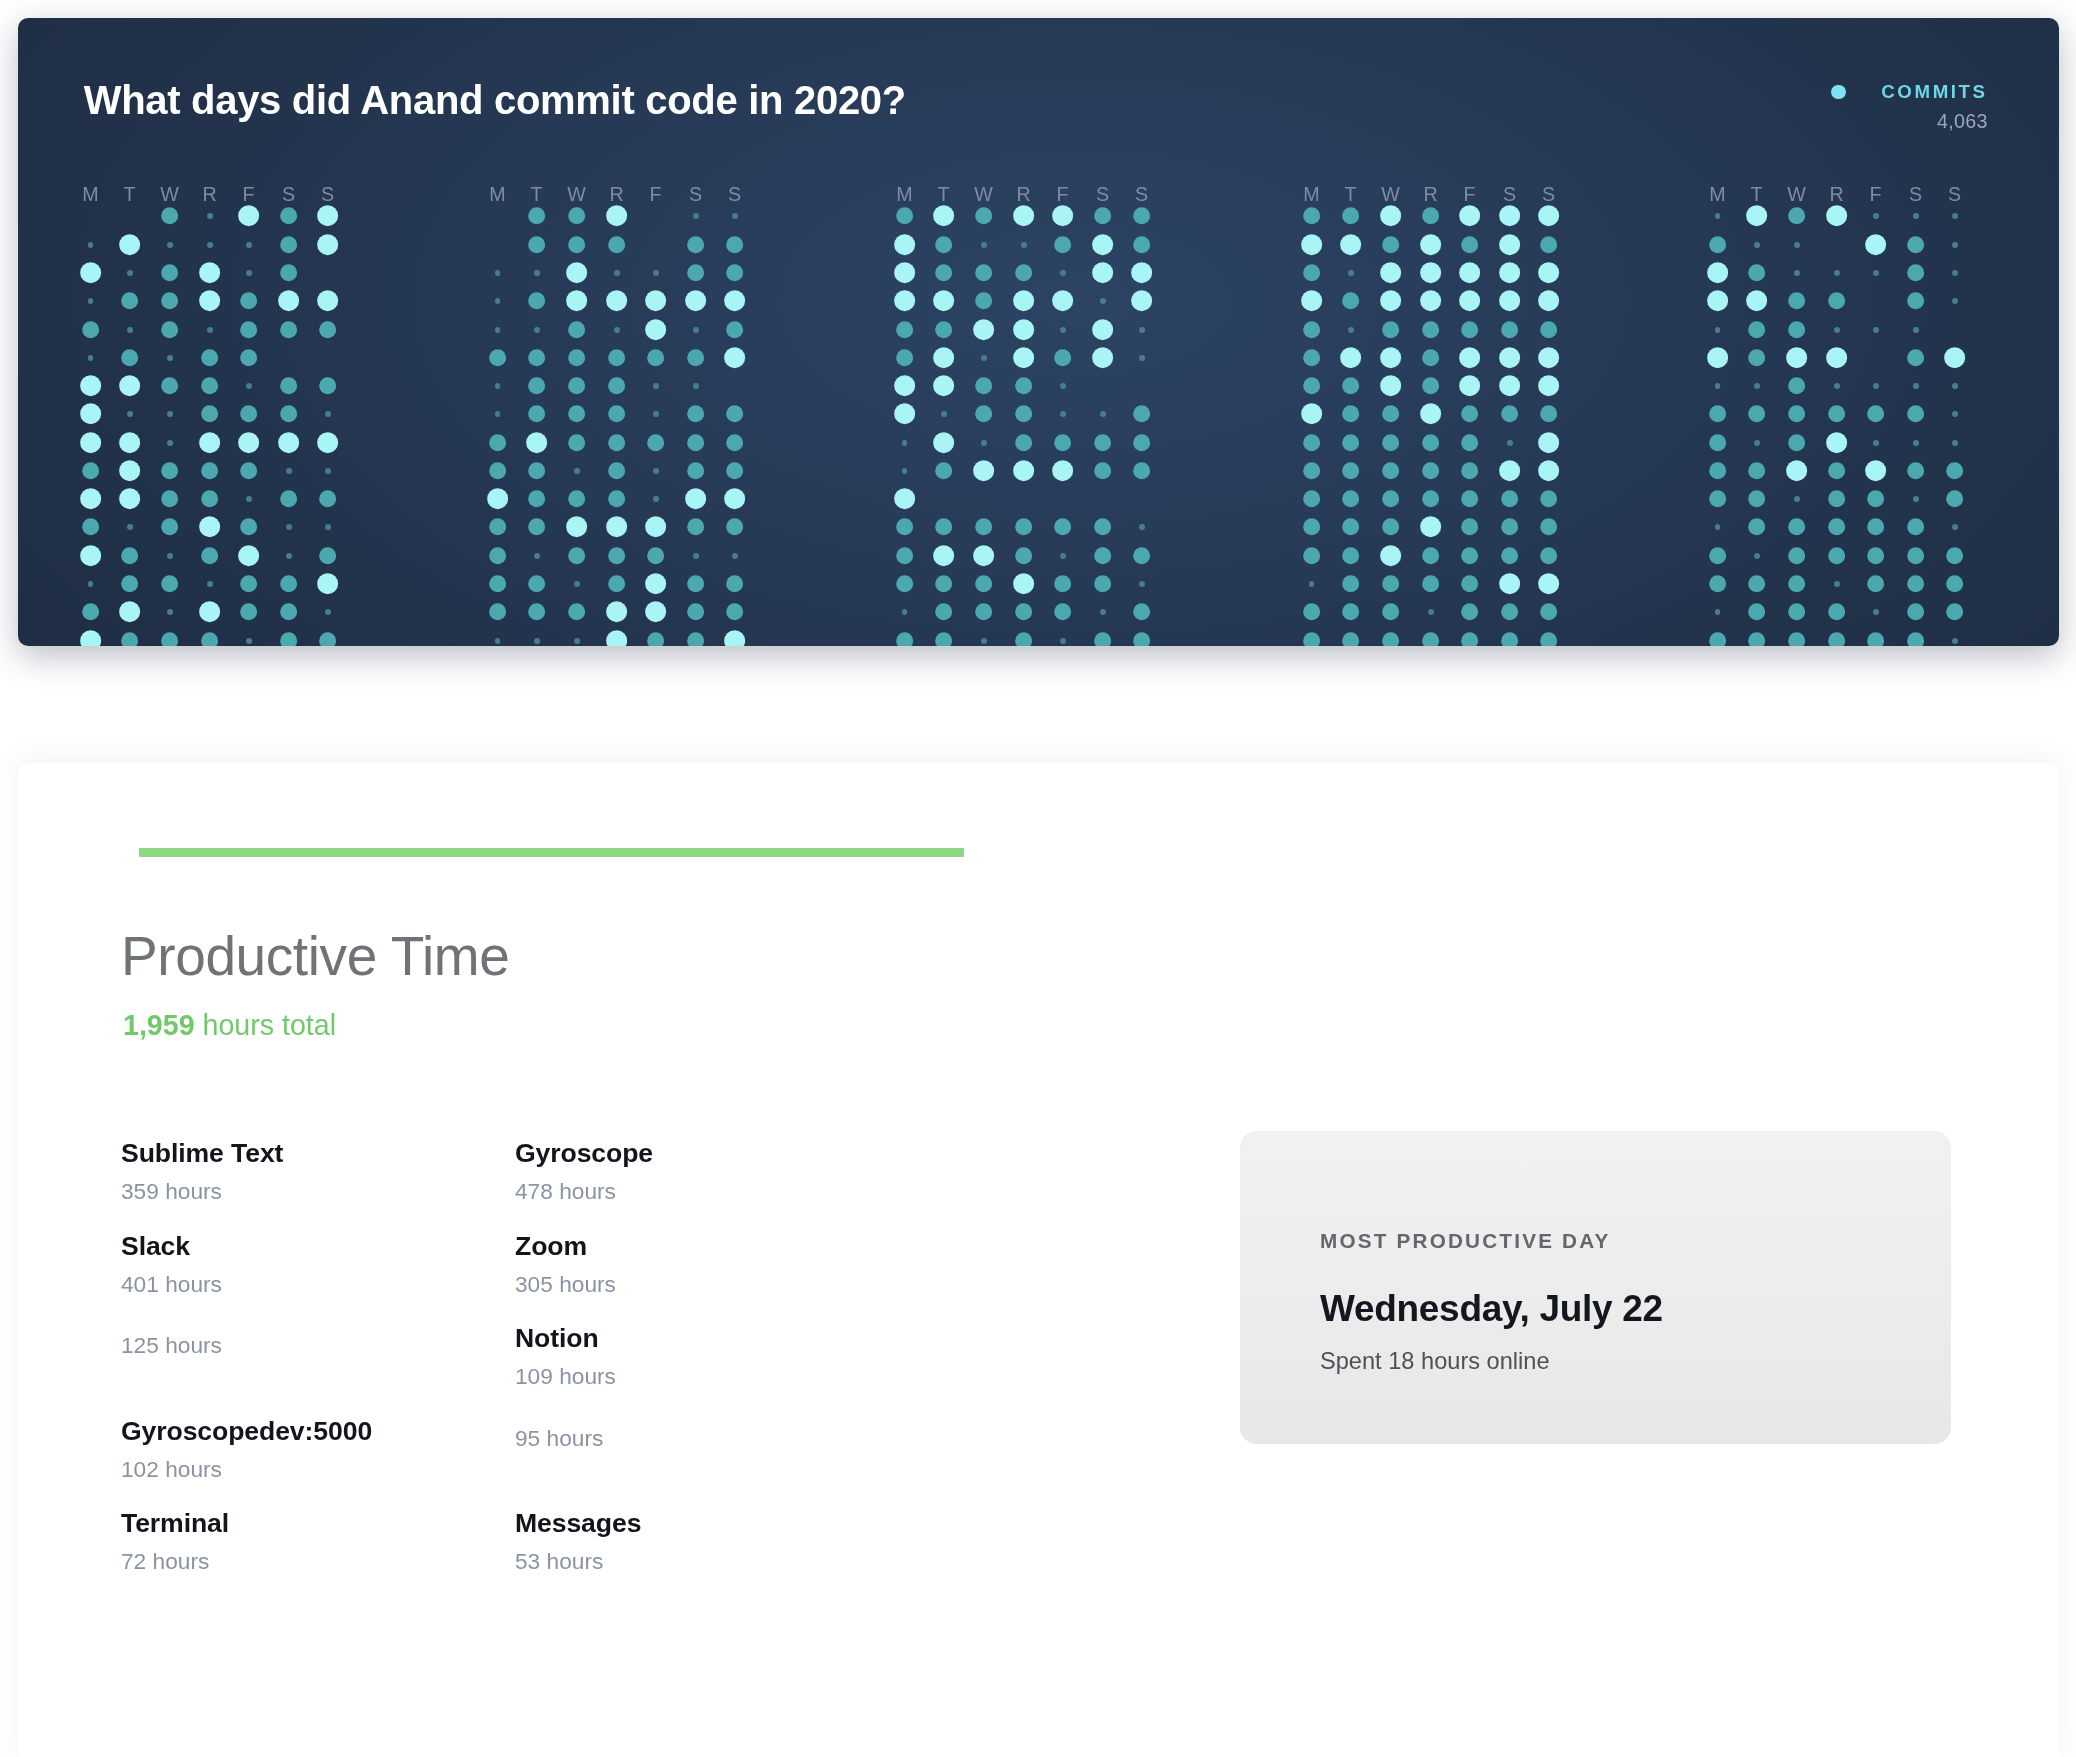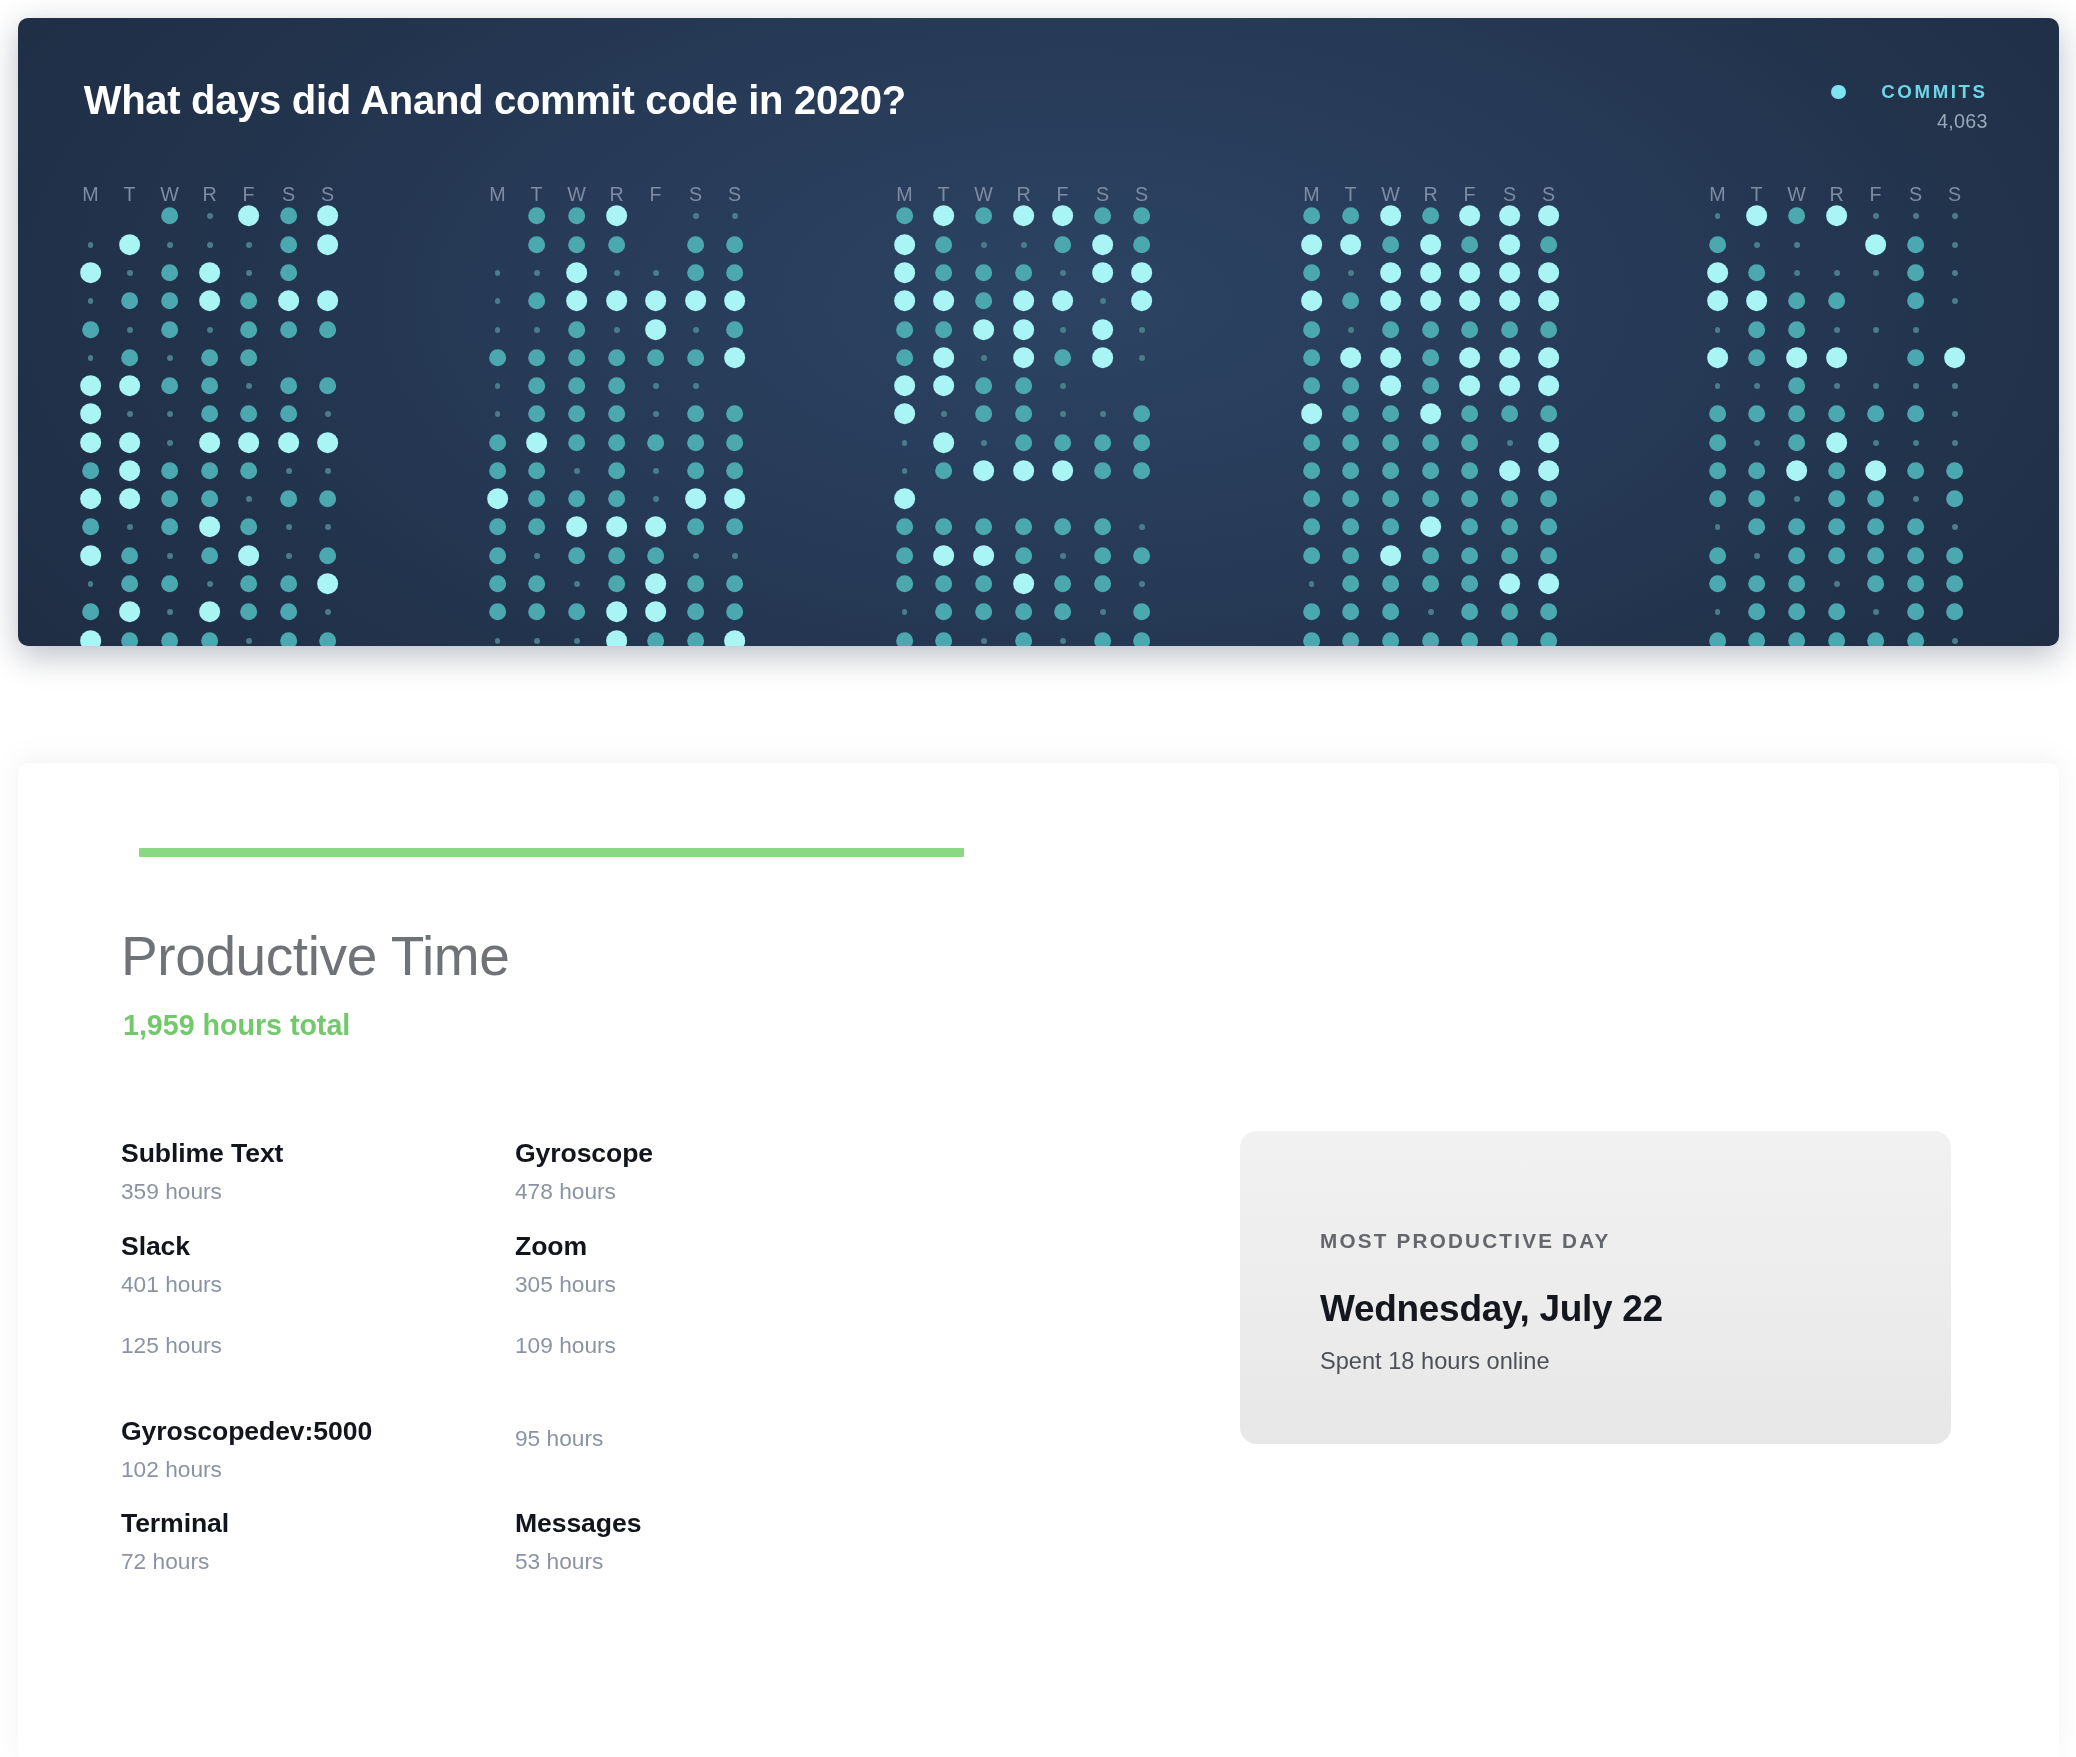--- a/index.html
+++ b/index.html
@@ -140,21 +140,21 @@
     letter-spacing: -0.4px;
   }
   .section-sub {
     position: absolute;
     left: 123px;
     top: 1009px;
     font-size: 28.6px;
     color: #72c96c;
     font-weight: bold;
   }
-  .section-sub .lighter { font-weight: bold; }
+  .section-sub .lighter { font-weight: normal; }
 
   .app-grid {
     position: absolute;
     left: 121px;
     top: 1138px;
     width: 1064px;
   }
   .app-col {
     position: absolute;
     top: 0;
@@ -860,20 +860,21 @@
       <div class="app-col" style="left: 394px;">
         <div class="app-item" style="top: 0px;">
           <div class="app-name">Gyroscope</div>
           <div class="app-hours">478 hours</div>
         </div>
         <div class="app-item" style="top: 93px;">
           <div class="app-name">Zoom</div>
           <div class="app-hours">305 hours</div>
         </div>
         <div class="app-item" style="top: 185px;">
+          <div class="app-name">Notion</div>
           <div class="app-hours">109 hours</div>
         </div>
         <div class="app-item" style="top: 278px;">
           <div class="app-hours">95 hours</div>
         </div>
         <div class="app-item" style="top: 370px;">
           <div class="app-name">Messages</div>
           <div class="app-hours">53 hours</div>
         </div>
       </div>

